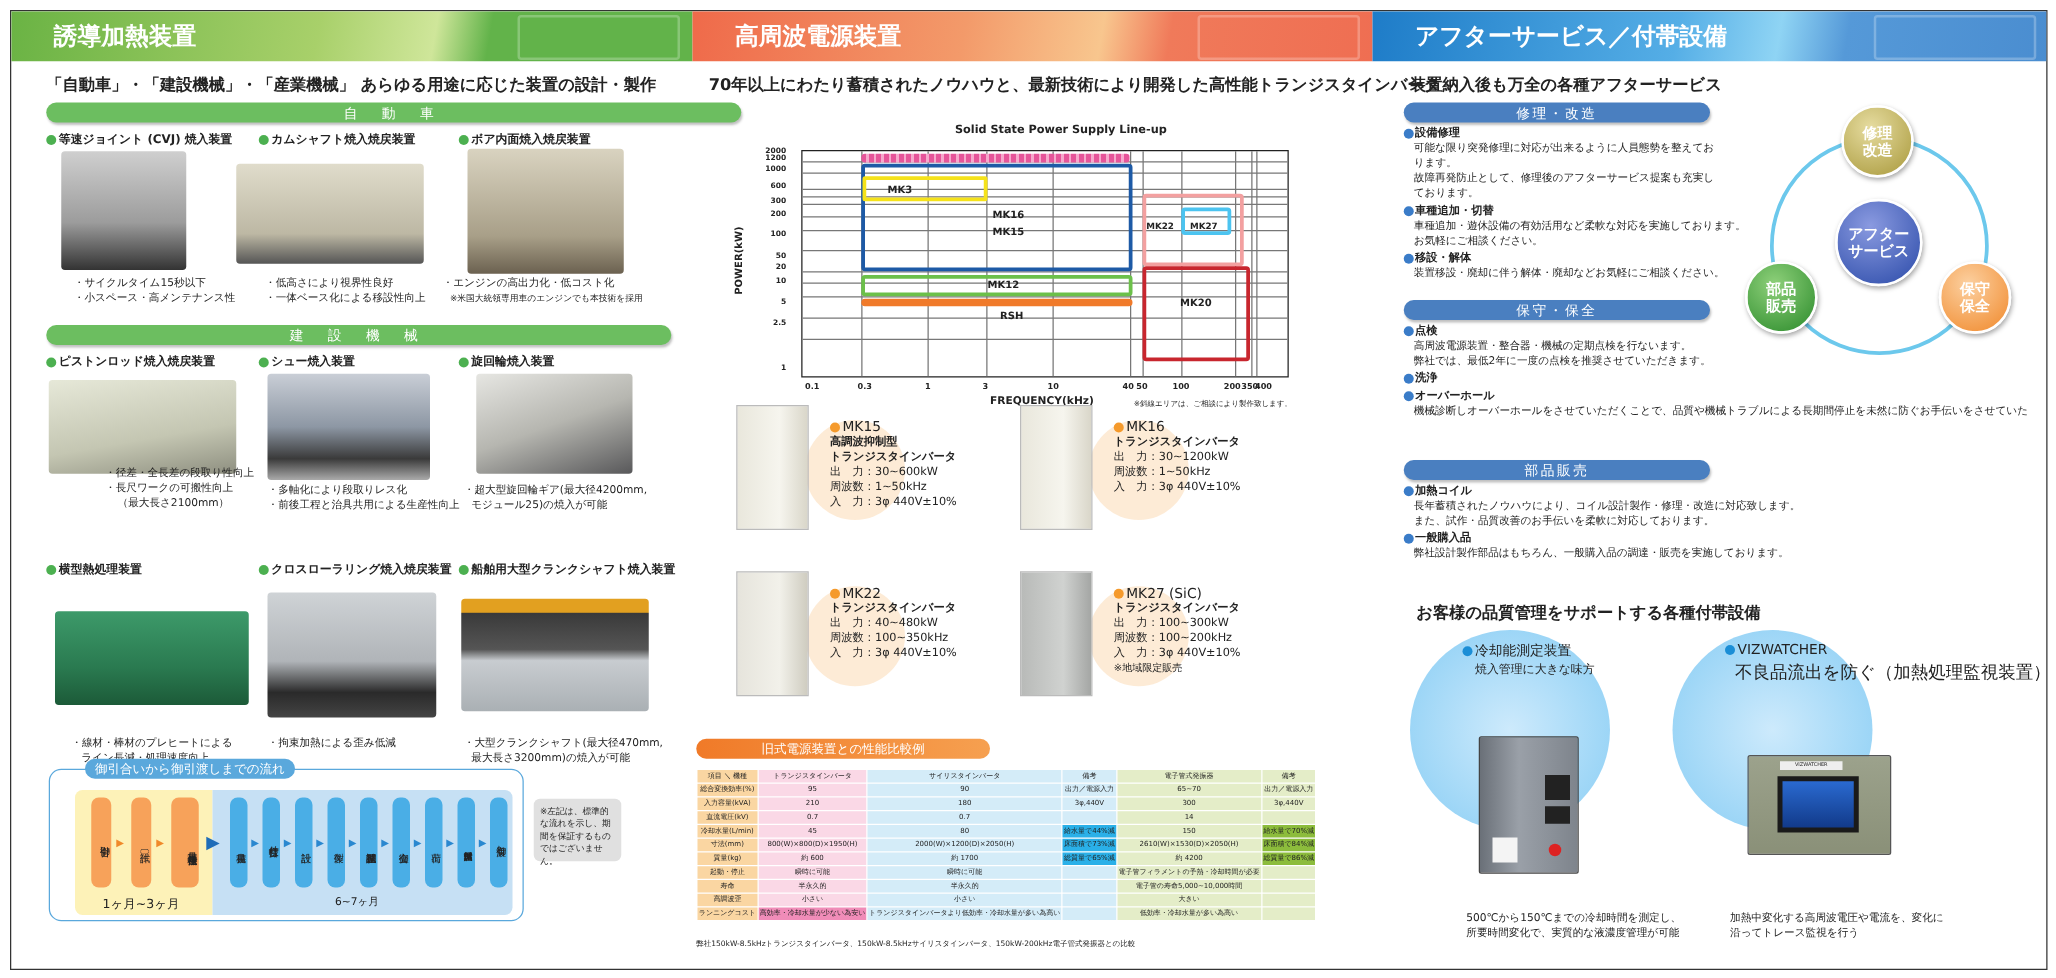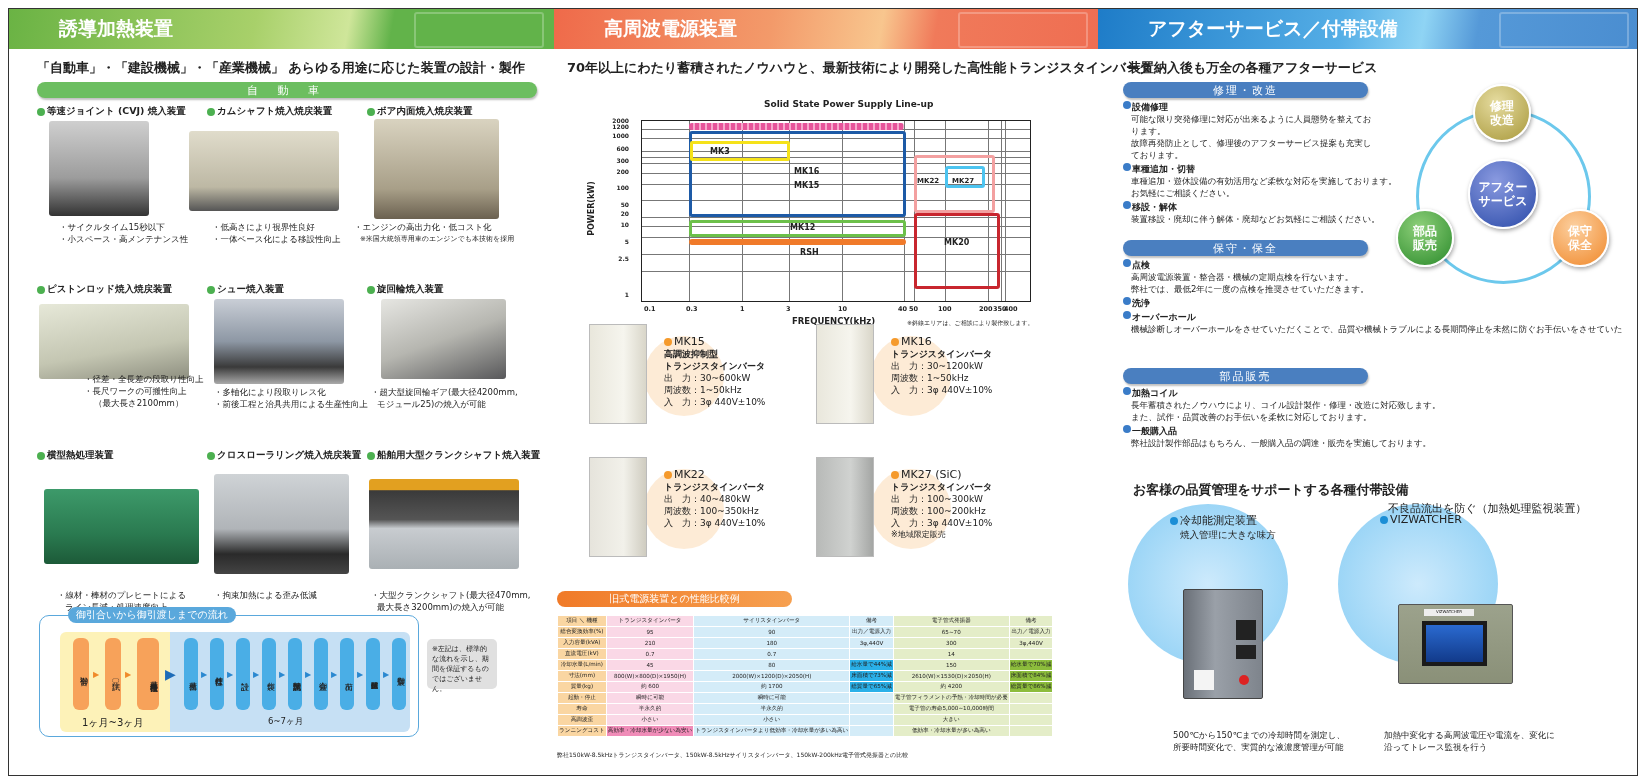--- a/index.html
+++ b/index.html
@@ -1,18 +1,18 @@
 <!DOCTYPE html>
 <html><head>
 <meta charset="utf-8">
 <style>
 *{box-sizing:border-box;margin:0;padding:0}
 body{width:1645px;height:782px;background:#fff;font-family:"DejaVu Sans","Liberation Sans",sans-serif;color:#222;position:relative;overflow:hidden}
 .page{position:absolute;left:8px;top:8px;width:1630px;height:768px;border:1.5px solid #333;background:#fff;overflow:hidden}
-.hdr{position:absolute;top:0;height:40px;display:flex;align-items:center;color:#fff;font-size:19px;font-weight:bold;padding-left:50px;overflow:hidden}
+.hdr{position:absolute;top:0;height:40px;display:flex;align-items:center;color:#fff;font-size:19px;font-weight:bold;padding-left:34px;overflow:hidden}
 .hdr .title{position:relative;z-index:2}
 .hdr .deco{position:absolute;right:10px;top:3px;width:130px;height:36px;opacity:.25;border:2px solid #fff;border-radius:3px}
 .h1{left:0;width:545px;background:linear-gradient(100deg,#6ab344 0%,#a8d06a 45%,#cfe69a 62%,#62b34a 70%,#62b34a 100%)}
 .h2{left:545px;width:544px;background:linear-gradient(100deg,#ef6a4a 0%,#f39a6a 40%,#f8c68e 60%,#f07a5a 70%,#ef6e52 100%)}
 .h3{left:1089px;width:541px;background:linear-gradient(100deg,#1e7cc8 0%,#55aee6 45%,#8fd4f4 60%,#5599d8 70%,#4a8dd0 100%)}
 .sec{position:absolute;top:40px;height:728px}
 .s1{left:0;width:545px}
 .s2{left:545px;width:544px}
 .s3{left:1089px;width:541px}
 .lead{font-weight:bold;font-size:13px;color:#222;white-space:nowrap}
@@ -57,21 +57,21 @@
 .pinkhl{background:#f08cb8}
 
 .flowbox{position:absolute;left:30px;top:566px;width:380px;height:122px;border:1.5px solid #5aa8dc;border-radius:10px}
 .flowtitle{position:absolute;left:28px;top:-9px;background:#5aa8dc;color:#fff;font-size:10px;padding:1px 8px;border-radius:9px;white-space:nowrap}
 .step{position:absolute;top:22px;width:14px;height:72px;border-radius:6px;color:#222;font-size:8px;writing-mode:vertical-rl;text-align:center;line-height:12px;padding-top:4px}
 .ostep{background:#f7a25a;width:16px}
 .bstep{background:#4aaee6}
 .arr{position:absolute;top:54px;font-size:8px;color:#2a88d0}
 
 .svc{font-size:8.5px;line-height:12px;white-space:nowrap}
-.svc .t{font-weight:bold;display:flex;align-items:flex-start;gap:1px;font-size:9px}
+.svc .t{font-weight:bold;display:flex;align-items:center;gap:1px;font-size:9px}
 .svc .b{padding-left:8px}
 .circ{position:absolute;border-radius:50%;display:flex;align-items:center;justify-content:center;text-align:center;color:#fff;font-weight:bold;box-shadow:1px 2px 4px rgba(0,0,0,.35);border:2px solid #fff}
 </style>
 </head>
 <body>
 
 <div class="page">
 
   <div class="hdr h1">
     <span class="title">誘導加熱装置</span>
@@ -82,21 +82,21 @@
     <span class="deco"></span>
   </div>
   <div class="hdr h3">
     <span class="title">アフターサービス／付帯設備</span>
     <span class="deco"></span>
   </div>
 
   <div class="sec s1">
     <div class="lead abs" style="left:28px;top:10px">「自動車」・「建設機械」・「産業機械」 あらゆる用途に応じた装置の設計・製作</div>
 
-    <div class="pill gpill abs" style="left:28px;top:33px;width:500px">自 動 車</div>
+    <div class="pill gpill abs" style="left:28px;top:33px;width:556px">自 動 車</div>
     <div class="item-title abs" style="left:28px;top:56px">
         <span class="dot gdot"></span>
         <span>等速ジョイント (CVJ) 焼入装置</span>
       </div>
     <div class="item-title abs" style="left:198px;top:56px">
         <span class="dot gdot"></span>
         <span>カムシャフト焼入焼戻装置</span>
       </div>
     <div class="item-title abs" style="left:358px;top:56px">
         <span class="dot gdot"></span>
@@ -111,20 +111,21 @@
       </div>
     <div class="desc abs" style="left:203px;top:172px">
         <div>・低高さにより視界性良好</div>
         <div>・一体ベース化による移設性向上</div>
       </div>
     <div class="desc abs" style="left:345px;top:172px">
         <div>・エンジンの高出力化・低コスト化</div>
         <div style="font-size:7px;padding-left:6px">※米国大統領専用車のエンジンでも本技術を採用</div>
       </div>
 
+    <div class="pill gpill abs" style="left:28px;top:211px;width:500px">建 設 機 械</div>
     <div class="item-title abs" style="left:28px;top:234px">
         <span class="dot gdot"></span>
         <span>ピストンロッド焼入焼戻装置</span>
       </div>
     <div class="item-title abs" style="left:198px;top:234px">
         <span class="dot gdot"></span>
         <span>シュー焼入装置</span>
       </div>
     <div class="item-title abs" style="left:358px;top:234px">
         <span class="dot gdot"></span>
@@ -531,21 +532,21 @@
     </div>
     <div class="desc abs" style="left:75px;top:680px">
         <div>500℃から150℃までの冷却時間を測定し、</div>
         <div>所要時間変化で、実質的な液濃度管理が可能</div>
       </div>
 
     <div class="abs" style="left:282px;top:464px;font-size:11px;display:flex;align-items:center;gap:2px;white-space:nowrap">
         <span class="dot cdot"></span>
         <span>VIZWATCHER</span>
       </div>
-    <div class="abs" style="left:290px;top:452px;font-size:11px;white-space:nowrap">不良品流出を防ぐ（加熱処理監視装置）</div>
+    <div class="abs" style="left:290px;top:480px;font-size:14px;white-space:nowrap">不良品流出を防ぐ（加熱処理監視装置）</div>
     <div class="abs" style="left:300px;top:555px;width:115px;height:80px;background:linear-gradient(180deg,#9ca28c,#8a9078);border:1px solid #555;border-radius:2px">
       <div class="abs" style="left:25px;top:4px;width:50px;height:7px;background:#eee;font-size:4px;text-align:center">VIZWATCHER</div>
       <div class="abs" style="left:23px;top:16px;width:65px;height:45px;background:#1a1a1a">
         <div class="abs" style="left:4px;top:4px;width:57px;height:37px;background:linear-gradient(180deg,#2a6ad0,#123a8a)"></div>
       </div>
     </div>
     <div class="desc abs" style="left:286px;top:680px">
         <div>加熱中変化する高周波電圧や電流を、変化に</div>
         <div>沿ってトレース監視を行う</div>
       </div>

